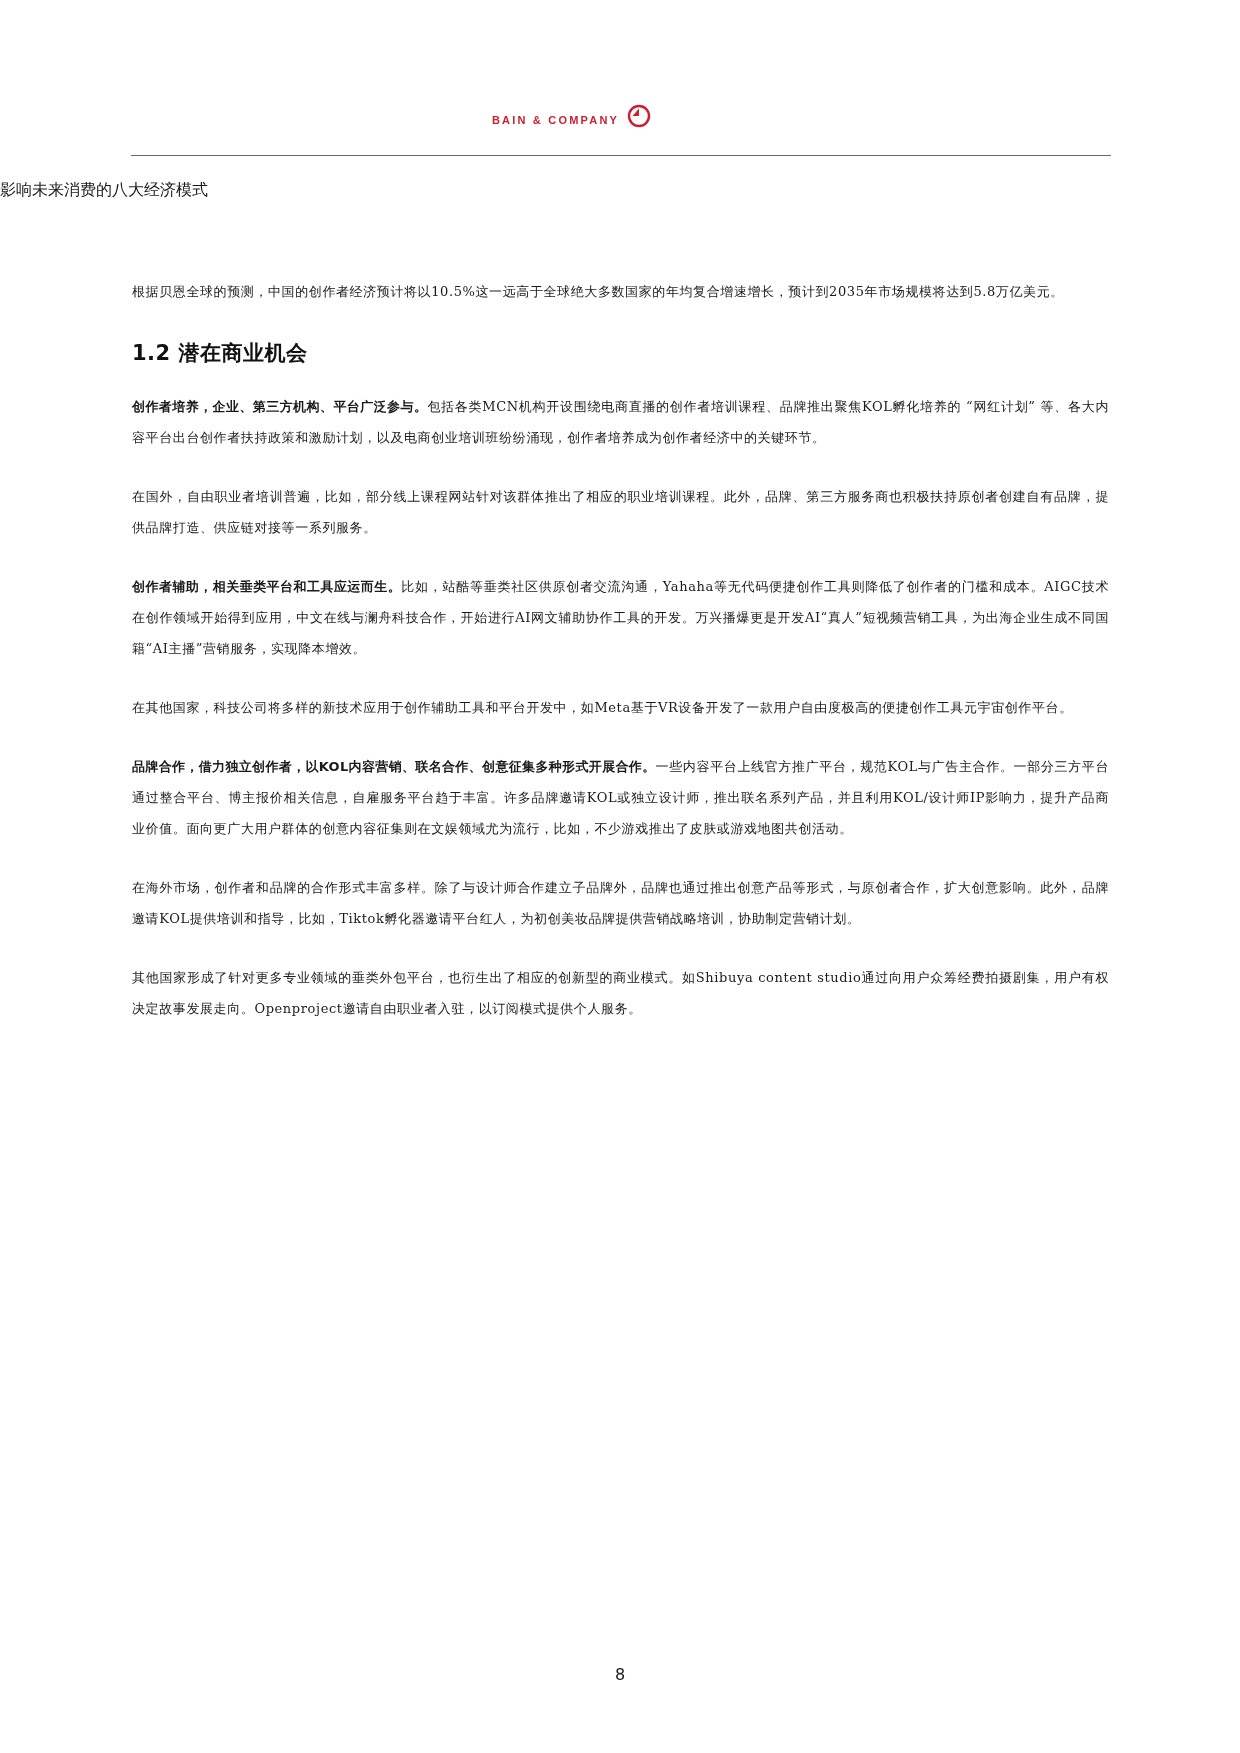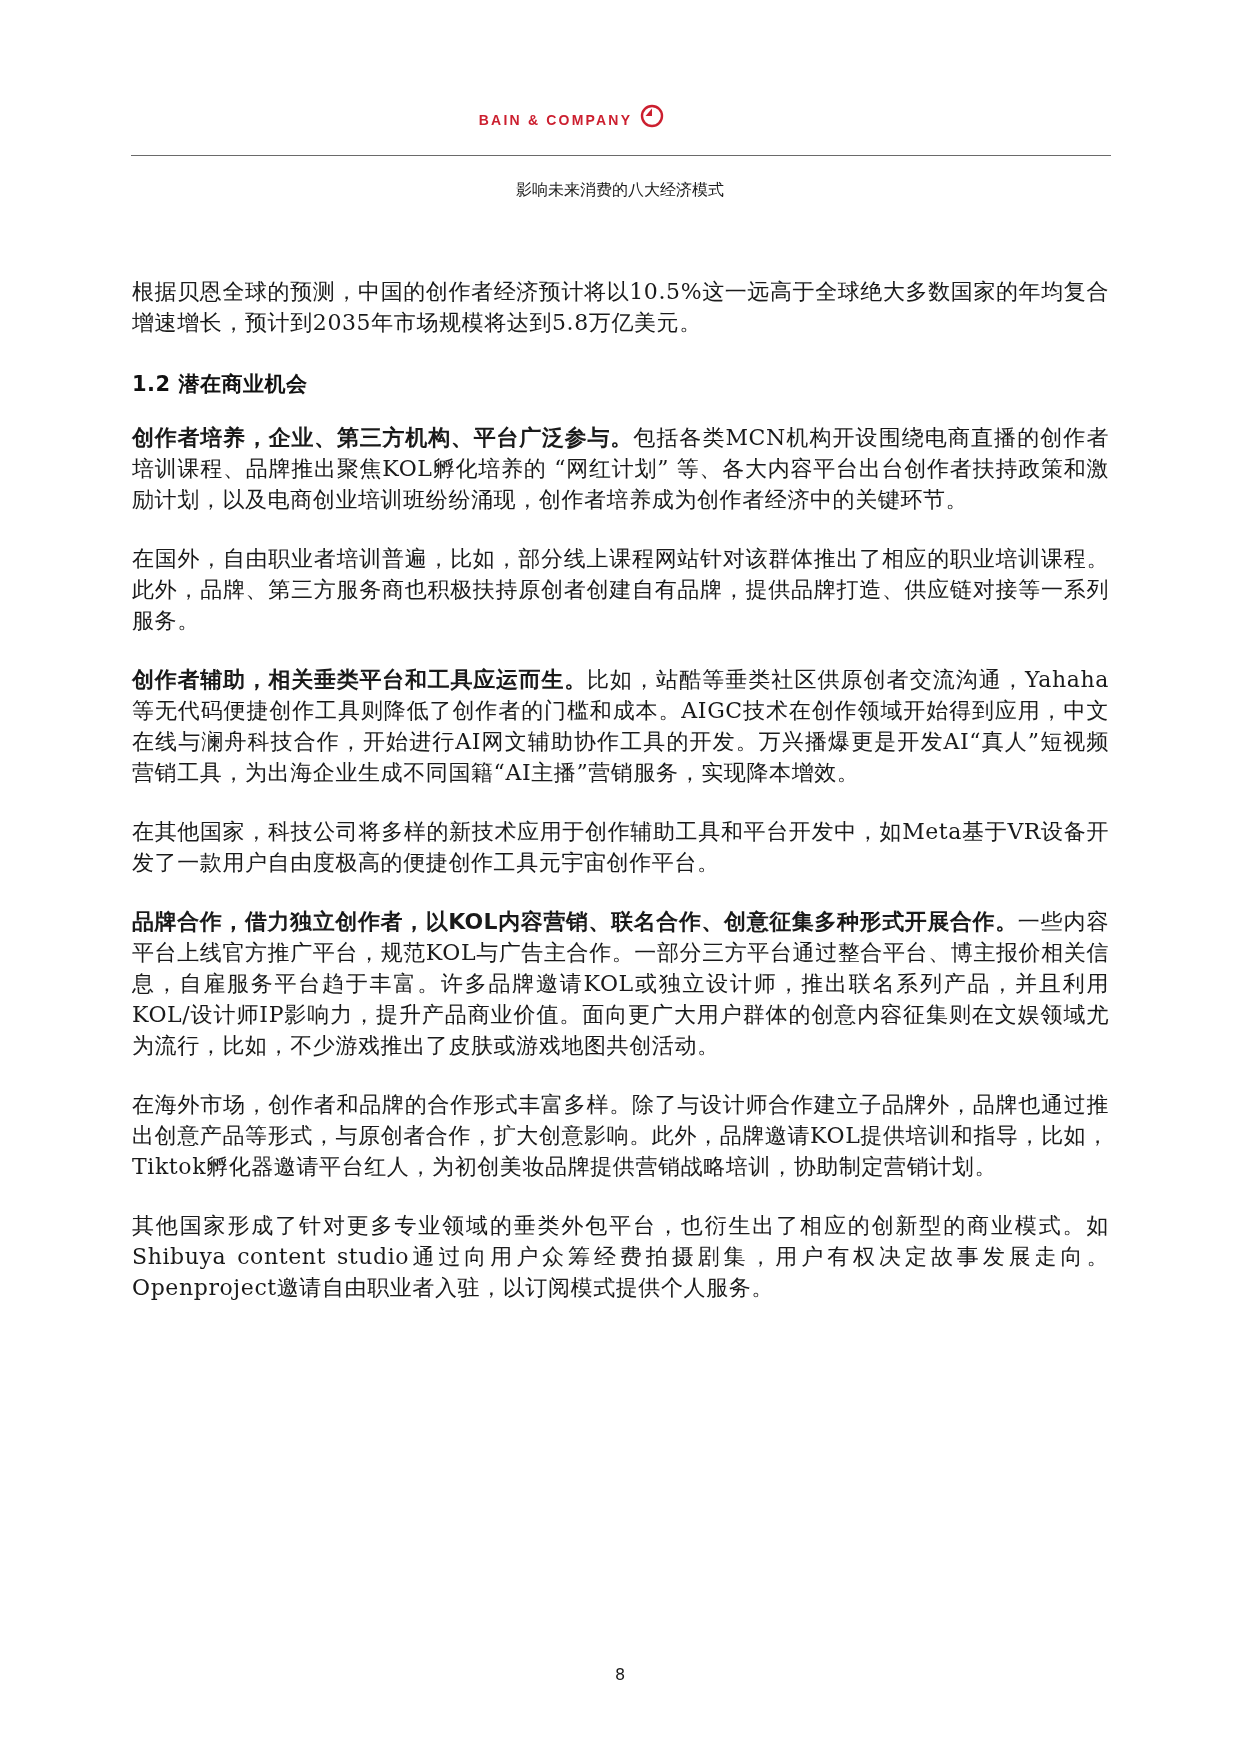--- a/index.html
+++ b/index.html
@@ -21,21 +21,21 @@
       top: 0;
       width: 1240px;
     }
     .logo {
       position: absolute;
       left: 0;
       width: 1143px;
       top: 108px;
       text-align: center;
       font-family: "Liberation Sans", "DejaVu Sans", sans-serif;
-      font-size: 14px;
+      font-size: 11px;
       letter-spacing: 2.2px;
       color: #cc1f2f;
       font-weight: bold;
       line-height: 22px;
     }
     .logo .logo-mark {
       display: inline-block;
       vertical-align: middle;
       margin-left: 8px;
       margin-top: -4px;
@@ -46,34 +46,34 @@
       width: 980px;
       top: 155px;
       height: 0;
       border-top: 1.5px solid #6a6a6a;
     }
     .doc-title {
       position: absolute;
       left: 0;
       width: 1240px;
       top: 180px;
-      text-align: center;
+      text-align: left;
       font-family: Liberation Sans, sans-serif;
       font-size: 16px;
       color: #1a1a1a;
     }
     .content {
       position: absolute;
       left: 132px;
       top: 276px;
       width: 980px;
     }
     p {
       margin: 0 3px 28px 0;
-      font-size: 22px;
+      font-size: 13px;
       line-height: 31px;
       letter-spacing: 0.6px;
       text-align: justify;
     }
     p .lead {
       font-family: "DejaVu Sans", "Liberation Sans", sans-serif;
       font-weight: bold;
       letter-spacing: 0.3px;
     }
     h2 {

